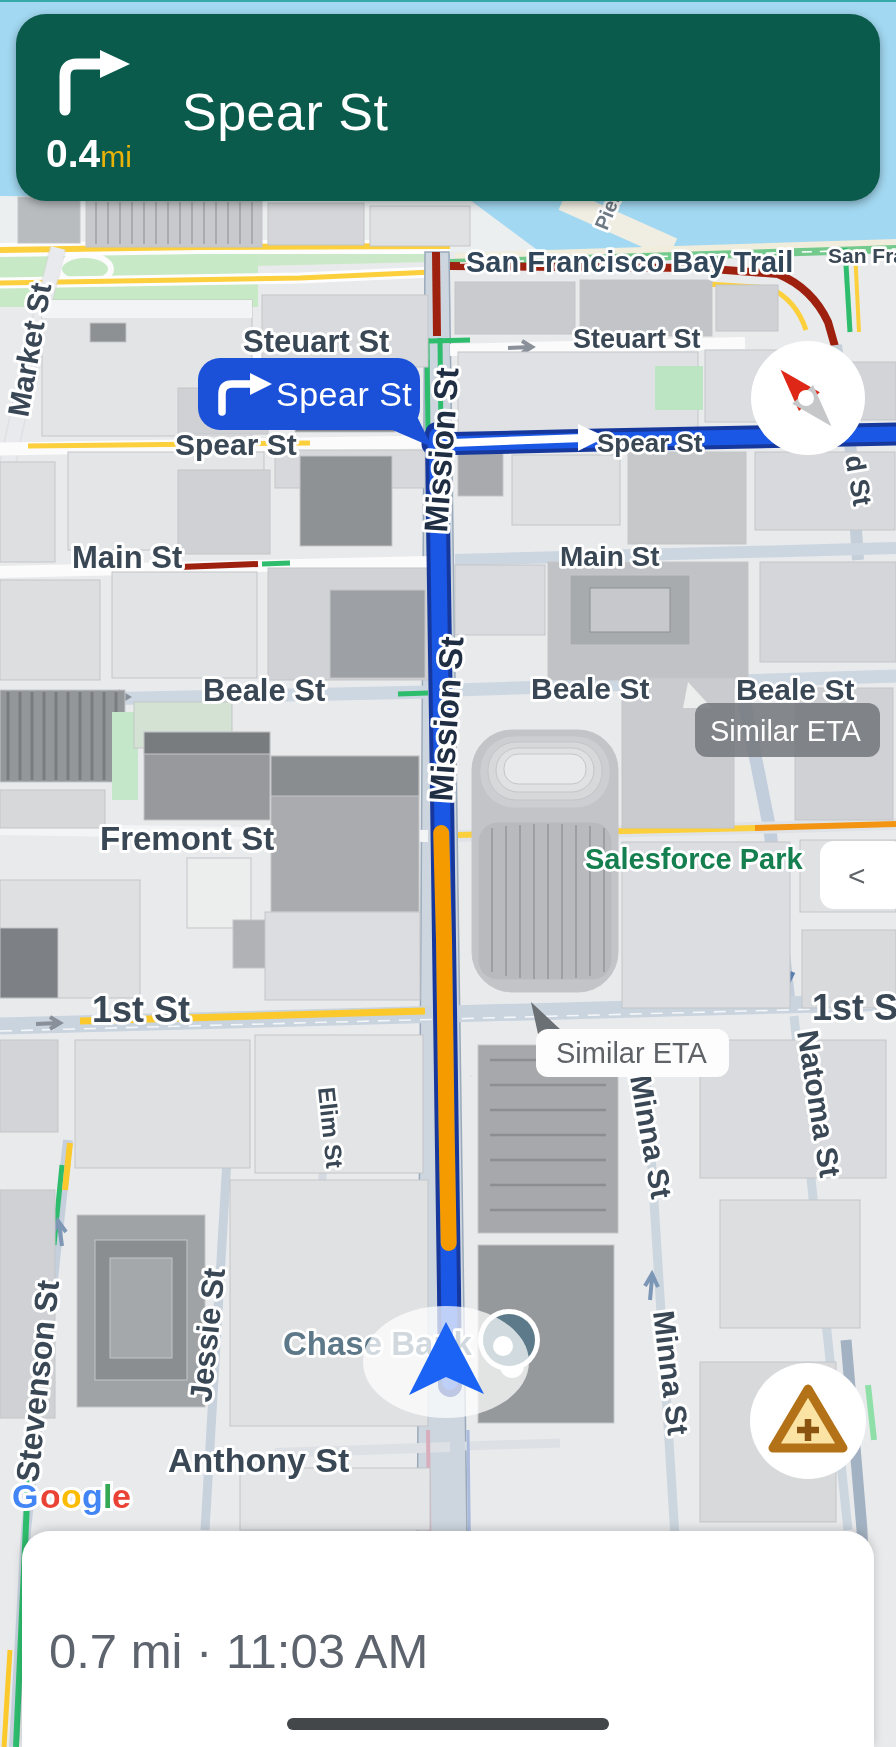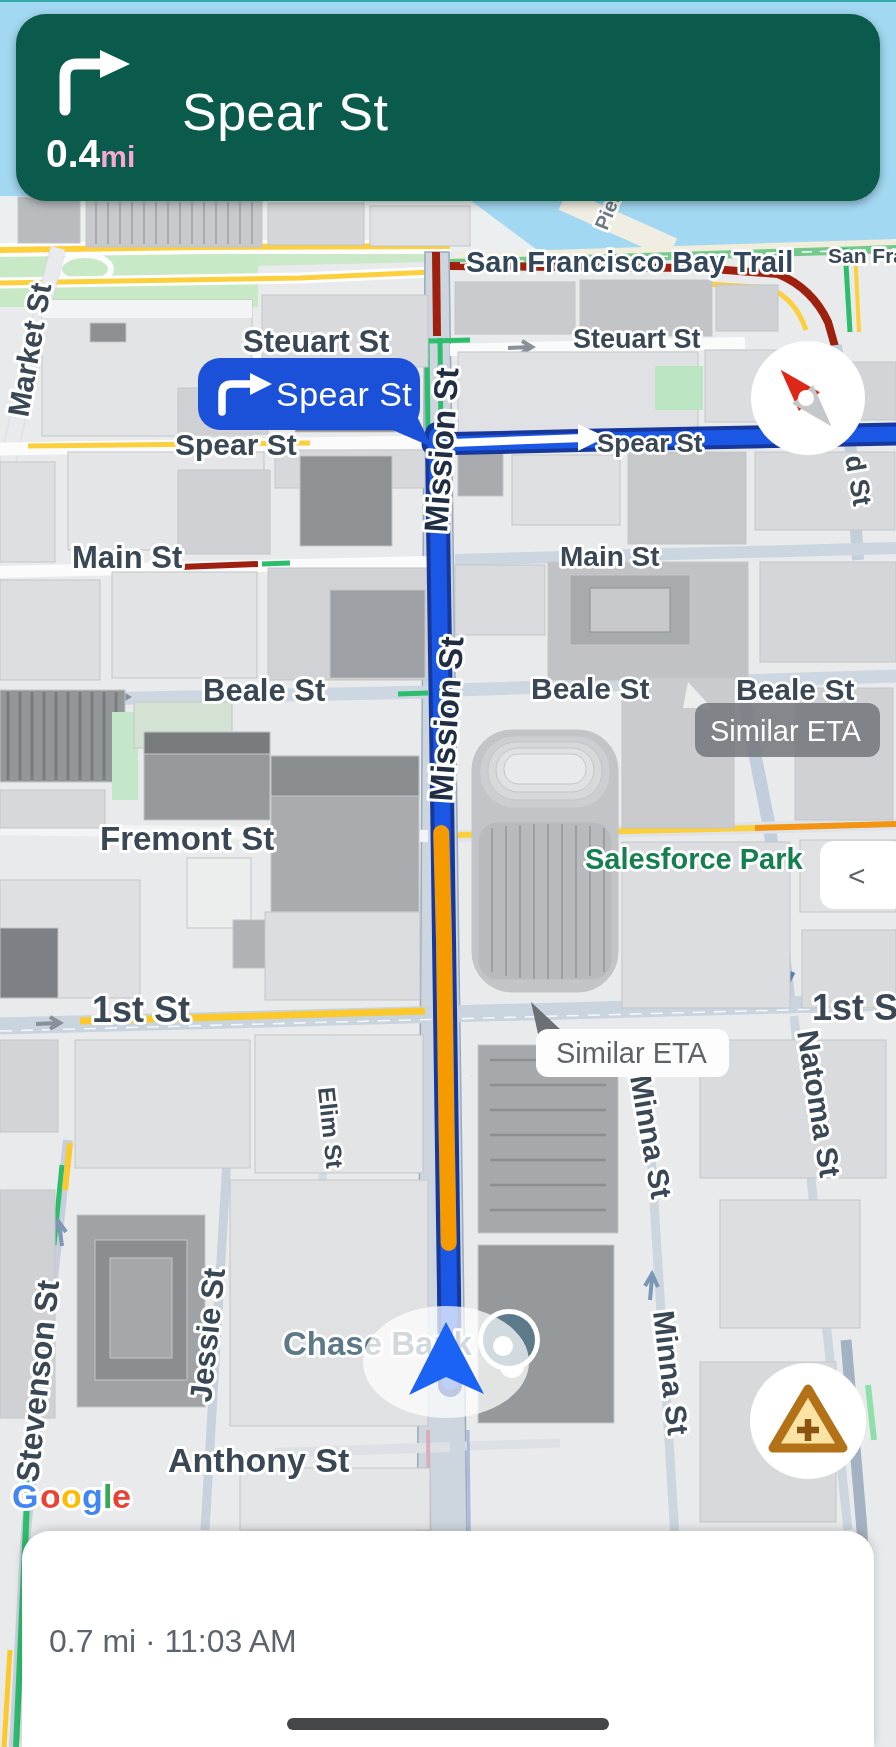--- a/index.html
+++ b/index.html
@@ -3,24 +3,24 @@
 <meta charset="utf-8">
 <style>
   html,body{margin:0;padding:0;}
   #app{position:relative;width:896px;height:1747px;overflow:hidden;background:#e9eaec;font-family:"Liberation Sans",sans-serif;}
   #map{position:absolute;left:0;top:0;}
   .lbl{font-family:"Liberation Sans",sans-serif;font-weight:bold;stroke:#ffffff;stroke-width:5.5;paint-order:stroke;stroke-linejoin:round;}
   .big{stroke-width:6;}
   .banner{position:absolute;left:16px;top:14px;width:864px;height:187px;background:#0a5b4b;border-radius:30px;box-shadow:0 3px 8px rgba(0,0,0,0.35);}
   .banner .street{position:absolute;left:166px;top:68px;font-size:52px;color:#fff;font-weight:normal;letter-spacing:0.5px;}
   .banner .dist{position:absolute;left:30px;top:118px;font-size:39px;color:#fff;font-weight:bold;}
-  .banner .dist span{font-size:30px;color:#f9a8d4;font-weight:bold;}
+  .banner .dist span{font-size:30px;color:#eab308;font-weight:normal;}
   .sheet{position:absolute;left:22px;top:1531px;width:852px;height:216px;background:#ffffff;border-radius:28px 28px 0 0;box-shadow:0 -2px 10px rgba(0,0,0,0.18);}
   .sheet .eta{position:absolute;left:26px;top:23px;font-size:48px;font-weight:bold;color:#d5271d;}
-  .sheet .sub{position:absolute;left:27px;top:92px;font-size:32px;color:#5d646e;}
+  .sheet .sub{position:absolute;left:27px;top:92px;font-size:49px;color:#5d646e;}
   .homebar{position:absolute;left:287px;top:1718px;width:322px;height:12px;border-radius:7px;background:#43474a;}
 </style>
 </head>
 <body>
 <div id="app">
 
 <svg id="map" width="896" height="1747" viewBox="0 0 896 1747">
 
   <rect x="0" y="0" width="896" height="1747" fill="#e9eaec"></rect>
 

